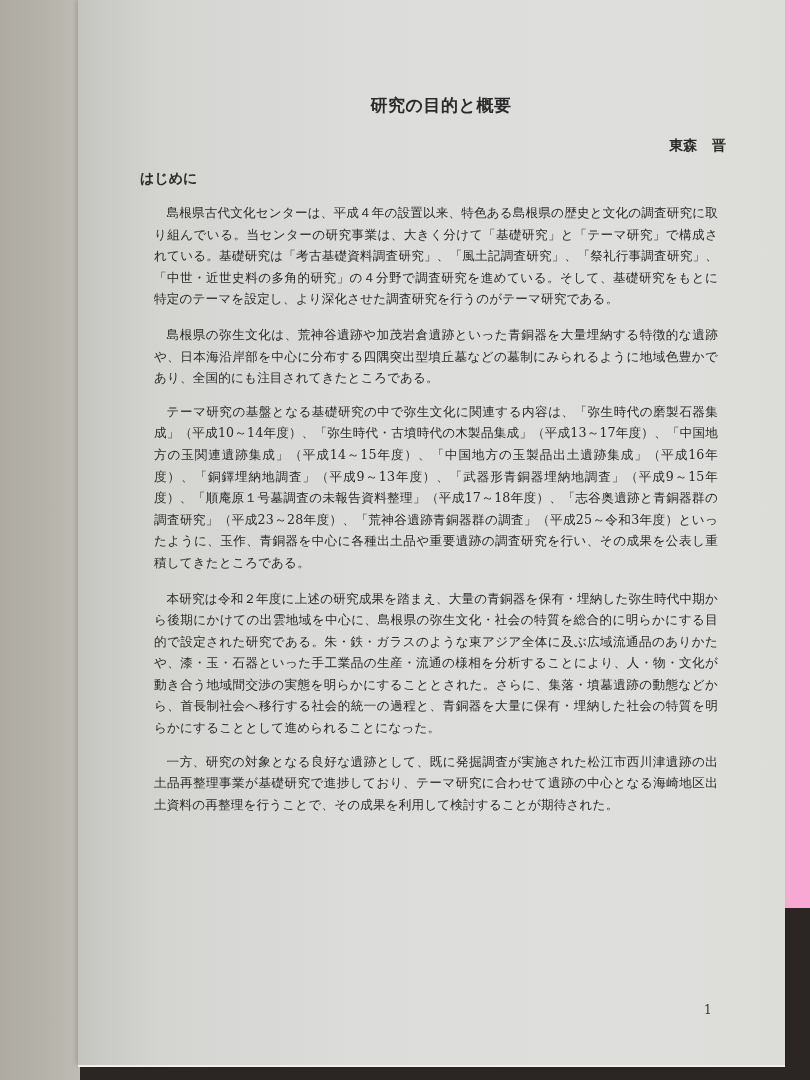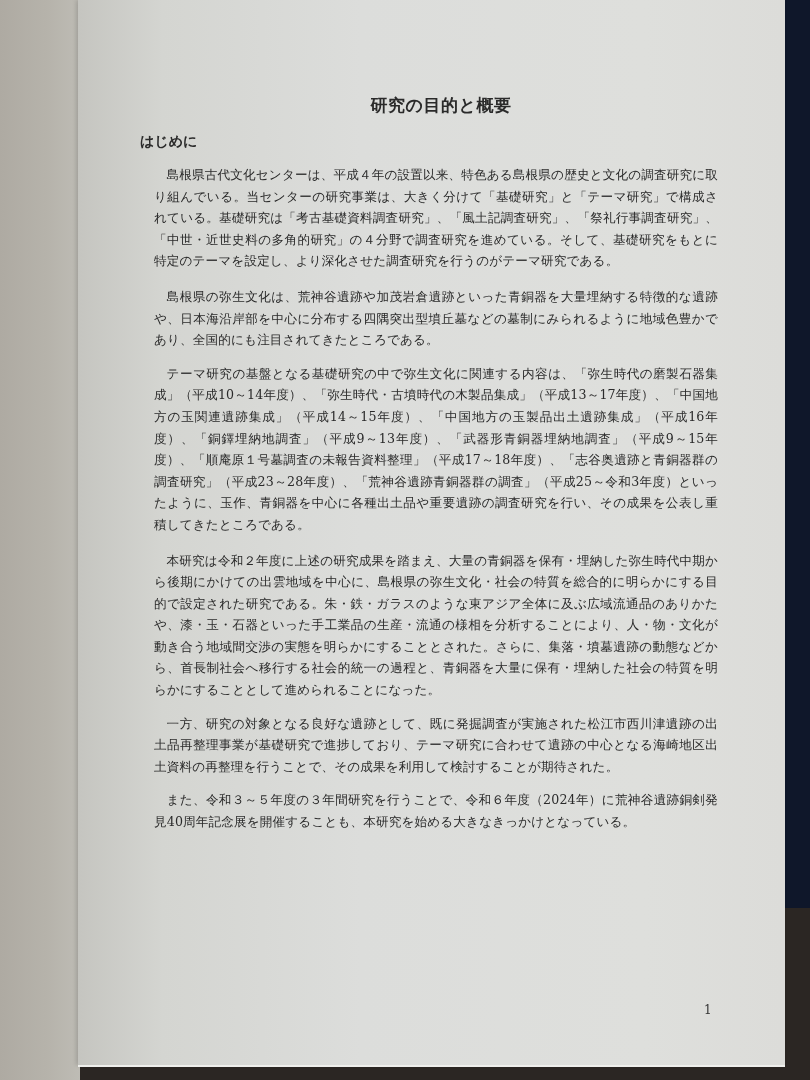--- a/index.html
+++ b/index.html
@@ -7,21 +7,21 @@
       padding: 0;
       width: 810px;
       height: 1080px;
       overflow: hidden;
       background: #2b2623;
     }
     .scene {
       position: relative;
       width: 810px;
       height: 908px;
-      background: #0f172a;
+      background: #f9a8d4;
     }
     .prev-page {
       position: absolute;
       left: 0;
       top: 0;
       width: 80px;
       height: 1080px;
       background: linear-gradient(to right, #aeaaa2 0%, #b6b3ab 60%, #bebcb5 100%);
     }
     .page {
@@ -62,21 +62,21 @@
       line-height: 26px;
       word-spacing: 10px;
     }
     .section {
       margin-top: 10px;
     }
     .section + .section {
       margin-top: 14px;
     }
     .heading {
-      font-family: Liberation Sans, sans-serif;
+      font-family: Liberation Mono, monospace;
       font-size: 14px;
       font-weight: bold;
       line-height: 22px;
       margin-left: -2px;
     }
     .para {
       font-size: 12.6px;
       line-height: 21.6px;
       text-indent: 1em;
       text-align: justify;
@@ -102,35 +102,35 @@
   </style>
 </head>
 <body>
 
 <div class="scene">
   <div class="prev-page"></div>
 
   <div class="page">
     <div class="page-inner">
       <div class="title">研究の目的と概要</div>
+      <div class="author">東森 晋</div>
 
       <div class="section">
         <div class="heading">はじめに</div>
         <p class="para">島根県古代文化センターは、平成４年の設置以来、特色ある島根県の歴史と文化の調査研究に取り組んでいる。当センターの研究事業は、大きく分けて「基礎研究」と「テーマ研究」で構成されている。基礎研究は「考古基礎資料調査研究」、「風土記調査研究」、「祭礼行事調査研究」、「中世・近世史料の多角的研究」の４分野で調査研究を進めている。そして、基礎研究をもとに特定のテーマを設定し、より深化させた調査研究を行うのがテーマ研究である。</p>
       </div>
 
       <div class="section">
         <p class="para">島根県の弥生文化は、荒神谷遺跡や加茂岩倉遺跡といった青銅器を大量埋納する特徴的な遺跡や、日本海沿岸部を中心に分布する四隅突出型墳丘墓などの墓制にみられるように地域色豊かであり、全国的にも注目されてきたところである。</p>
         <p class="para">テーマ研究の基盤となる基礎研究の中で弥生文化に関連する内容は、「弥生時代の磨製石器集成」（平成10～14年度）、「弥生時代・古墳時代の木製品集成」（平成13～17年度）、「中国地方の玉関連遺跡集成」（平成14～15年度）、「中国地方の玉製品出土遺跡集成」（平成16年度）、「銅鐸埋納地調査」（平成9～13年度）、「武器形青銅器埋納地調査」（平成9～15年度）、「順庵原１号墓調査の未報告資料整理」（平成17～18年度）、「志谷奥遺跡と青銅器群の調査研究」（平成23～28年度）、「荒神谷遺跡青銅器群の調査」（平成25～令和3年度）といったように、玉作、青銅器を中心に各種出土品や重要遺跡の調査研究を行い、その成果を公表し重積してきたところである。</p>
       </div>
 
       <div class="section">
         <p class="para">本研究は令和２年度に上述の研究成果を踏まえ、大量の青銅器を保有・埋納した弥生時代中期から後期にかけての出雲地域を中心に、島根県の弥生文化・社会の特質を総合的に明らかにする目的で設定された研究である。朱・鉄・ガラスのような東アジア全体に及ぶ広域流通品のありかたや、漆・玉・石器といった手工業品の生産・流通の様相を分析することにより、人・物・文化が動き合う地域間交渉の実態を明らかにすることとされた。さらに、集落・墳墓遺跡の動態などから、首長制社会へ移行する社会的統一の過程と、青銅器を大量に保有・埋納した社会の特質を明らかにすることとして進められることになった。</p>
         <p class="para">一方、研究の対象となる良好な遺跡として、既に発掘調査が実施された松江市西川津遺跡の出土品再整理事業が基礎研究で進捗しており、テーマ研究に合わせて遺跡の中心となる海崎地区出土資料の再整理を行うことで、その成果を利用して検討することが期待された。</p>
-        <p class="para">また、令和３～５年度の３年間研究を行うことで、令和６年度（2024年）に荒神谷遺跡銅剣発見40周年記念展を開催することも、本研究を始める大きなきっかけとなっている。</p>
       </div>
     </div>
 
     <div class="page-number">1</div>
   </div>
 
   <div class="bottom-edge"></div>
 </div>
 
 </body></html>

